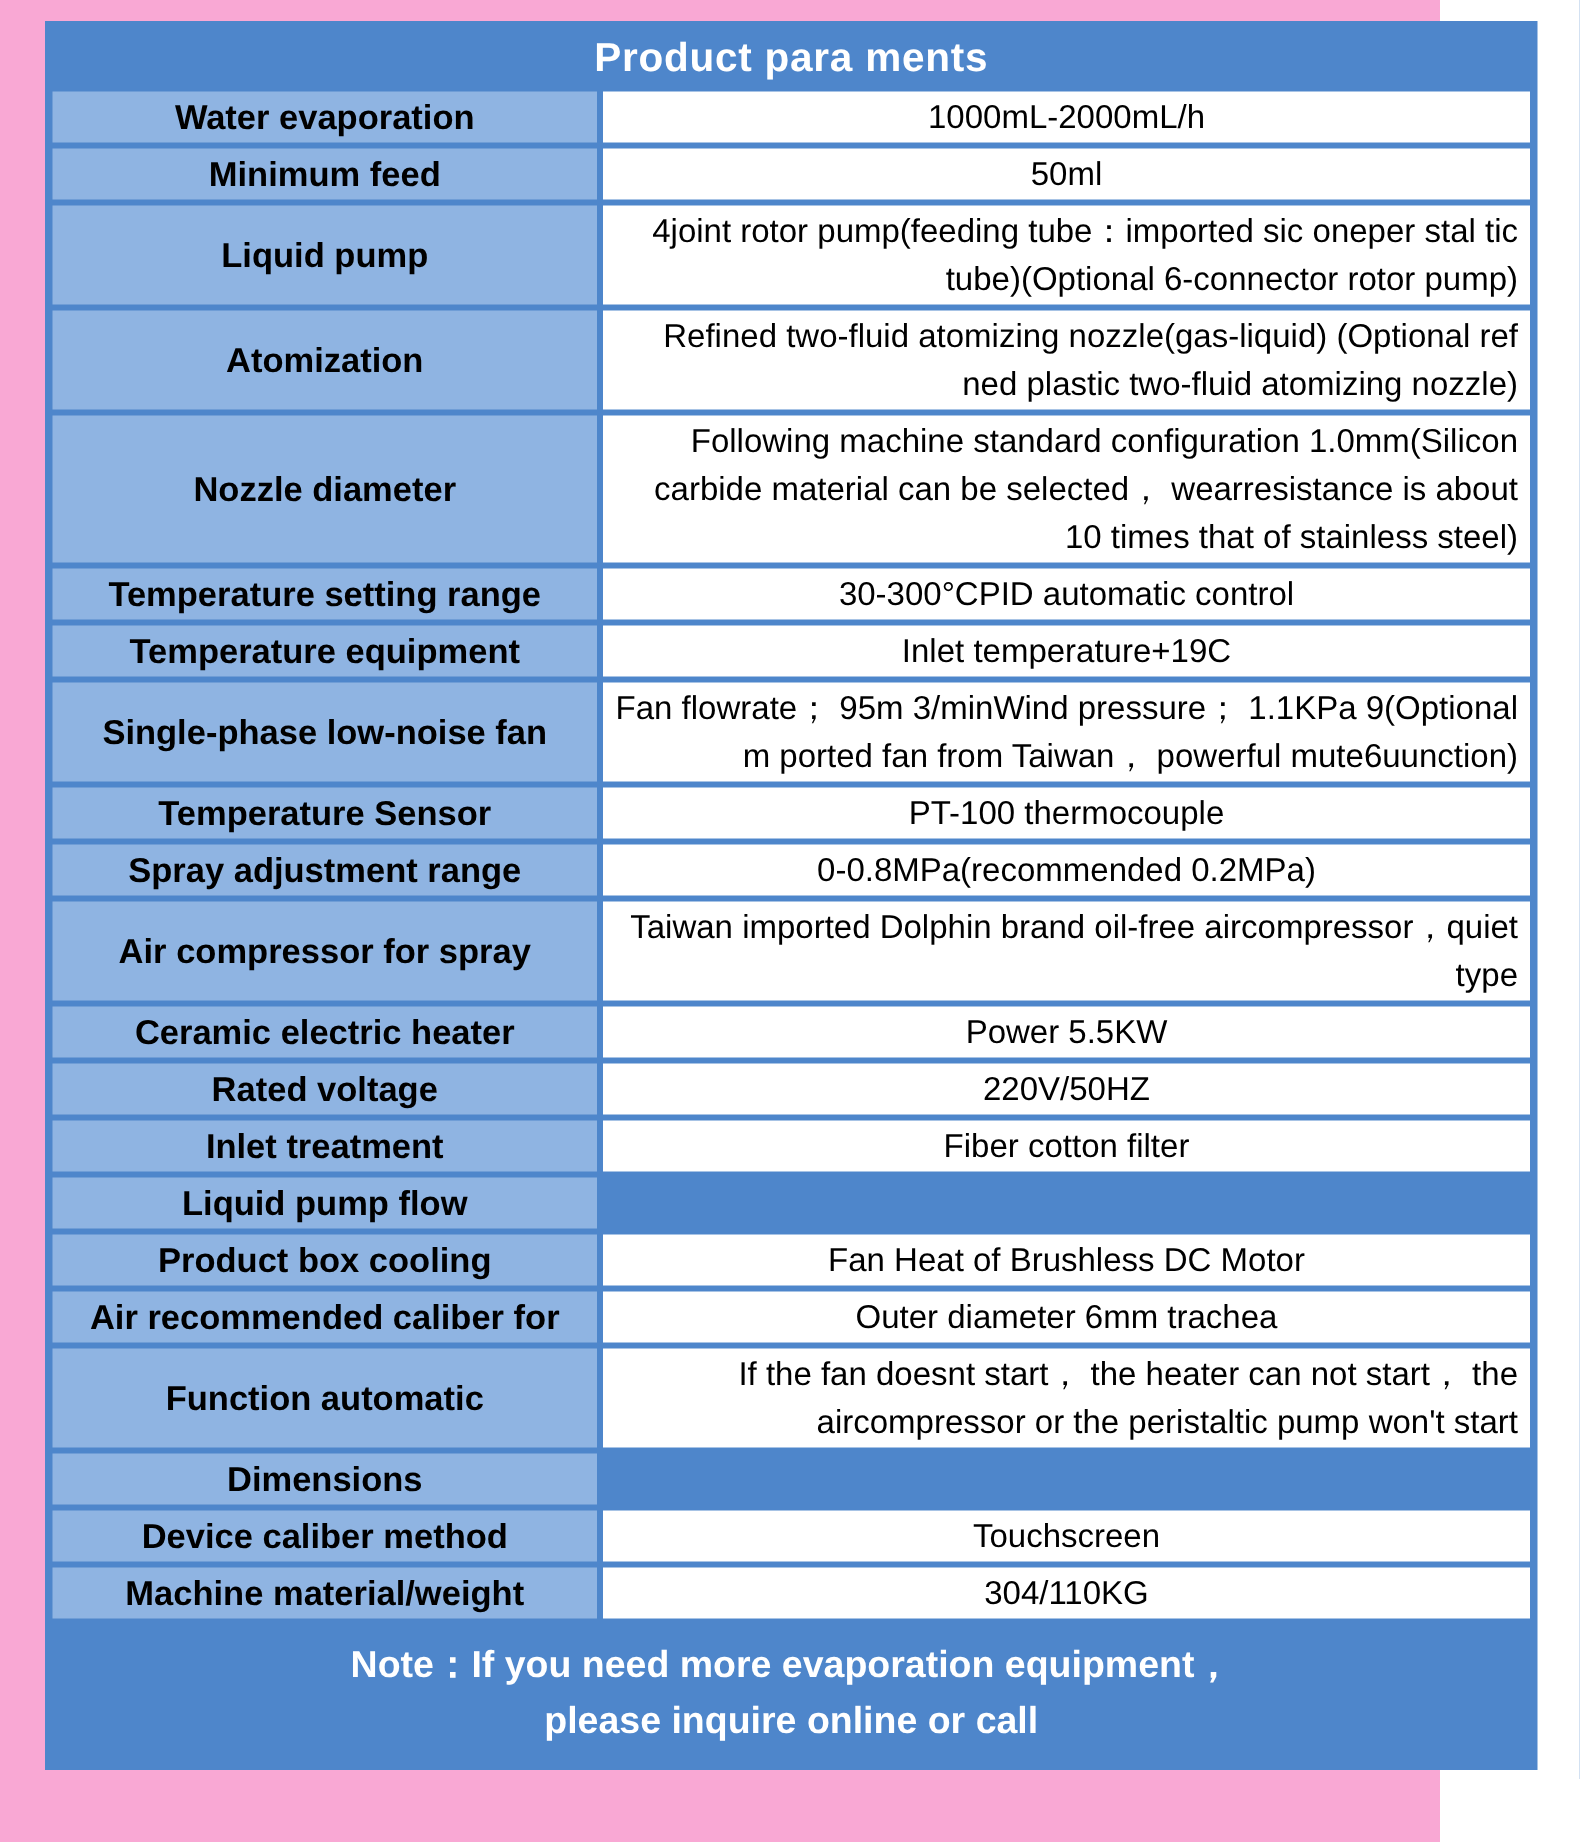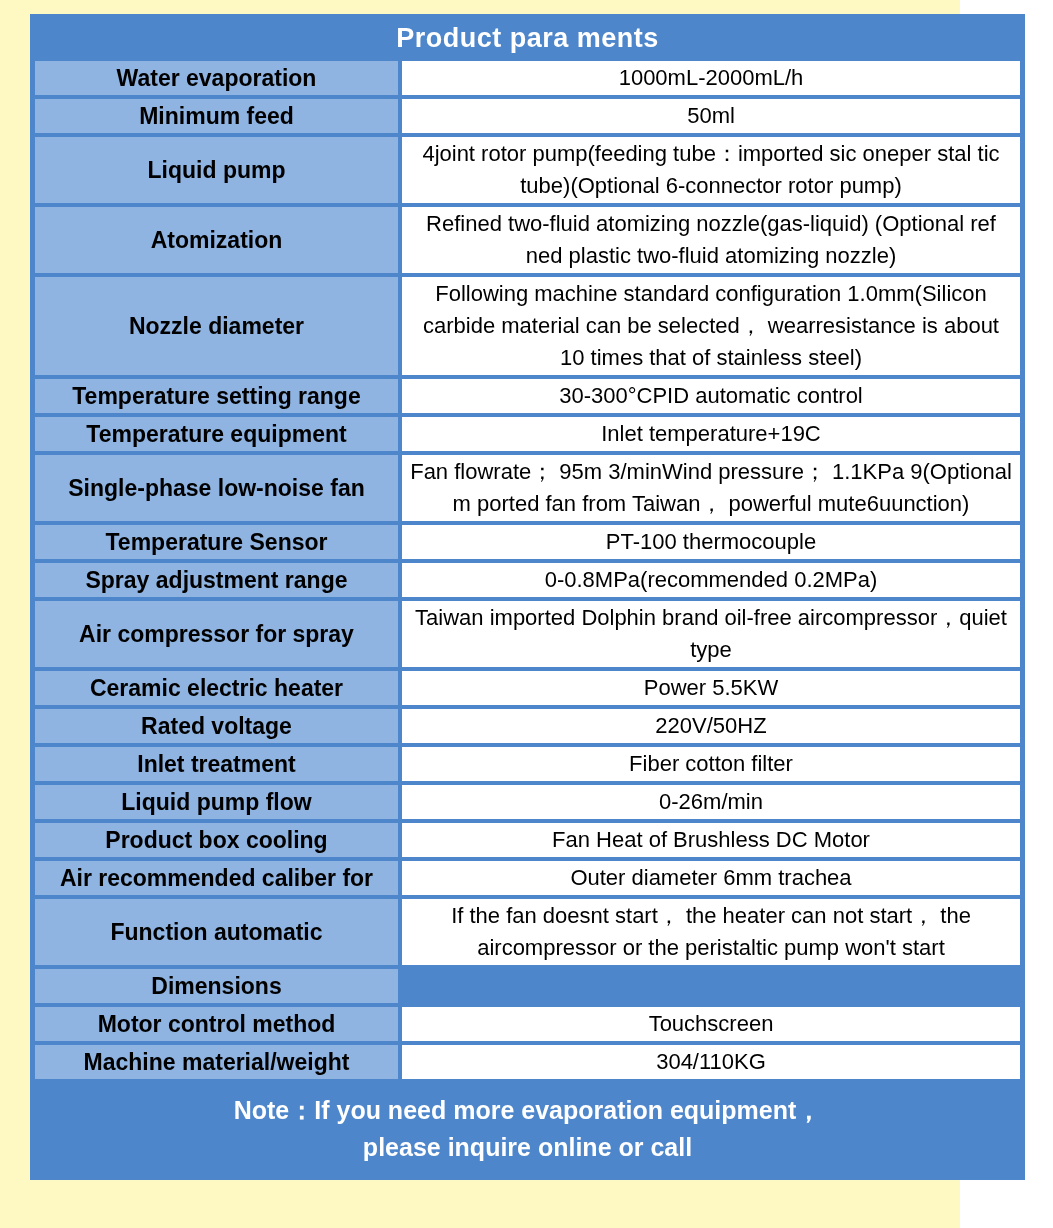--- a/index.html
+++ b/index.html
@@ -6,21 +6,21 @@
     margin: 0;
     padding: 0;
     background: #ffffff;
     font-family: "Liberation Sans", "DejaVu Sans", sans-serif;
   }
   .page {
     width: 960px;
     height: 1228px;
     box-sizing: border-box;
     padding: 14px 28px 13px 30px;
-    background: #fef9c3;
+    background: #f9a8d4;
   }
   .spec-table {
     width: 995px;
     box-sizing: border-box;
     background: #4E86CB;           
     padding: 5px;
     display: flex;
     flex-direction: column;
     gap: 4px;
   }
@@ -36,21 +36,21 @@
   }
   .row {
     display: grid;
     grid-template-columns: 363px 1fr;
     gap: 4px;
   }
   .cell {
     display: flex;
     align-items: center;
     justify-content: center;
-    text-align: center;
+    text-align: right;
     font-size: 22px;
     line-height: 32px;
     padding: 1px 8px;
     box-sizing: border-box;
     color: #000000;
   }
   .label {
     background: #8FB4E2;           
     font-weight: bold;
     font-size: 23px;
@@ -130,39 +130,38 @@
     <div class="row">
       <div class="cell label">Rated voltage</div>
       <div class="cell value">220V/50HZ</div>
     </div>
     <div class="row">
       <div class="cell label">Inlet treatment</div>
       <div class="cell value">Fiber cotton filter</div>
     </div>
     <div class="row">
       <div class="cell label">Liquid pump flow</div>
-      <div class="cell value">0-26m/min</div>
     </div>
     <div class="row">
       <div class="cell label">Product box cooling</div>
       <div class="cell value">Fan Heat of Brushless DC Motor</div>
     </div>
     <div class="row">
       <div class="cell label">Air recommended caliber for</div>
       <div class="cell value">Outer diameter 6mm trachea</div>
     </div>
     <div class="row">
       <div class="cell label">Function automatic</div>
       <div class="cell value">If the fan doesnt start， the heater can not start， the aircompressor or the peristaltic pump won't start</div>
     </div>
     <div class="row">
       <div class="cell label">Dimensions</div>
     </div>
     <div class="row">
-      <div class="cell label">Motor control method</div>
+      <div class="cell label">Device caliber method</div>
       <div class="cell value">Touchscreen</div>
     </div>
     <div class="row">
       <div class="cell label">Machine material/weight</div>
       <div class="cell value">304/110KG</div>
     </div>
 
     <div class="note-bar">
       <span>Note：If you need more evaporation equipment，</span>
       <span>please inquire online or call</span>

